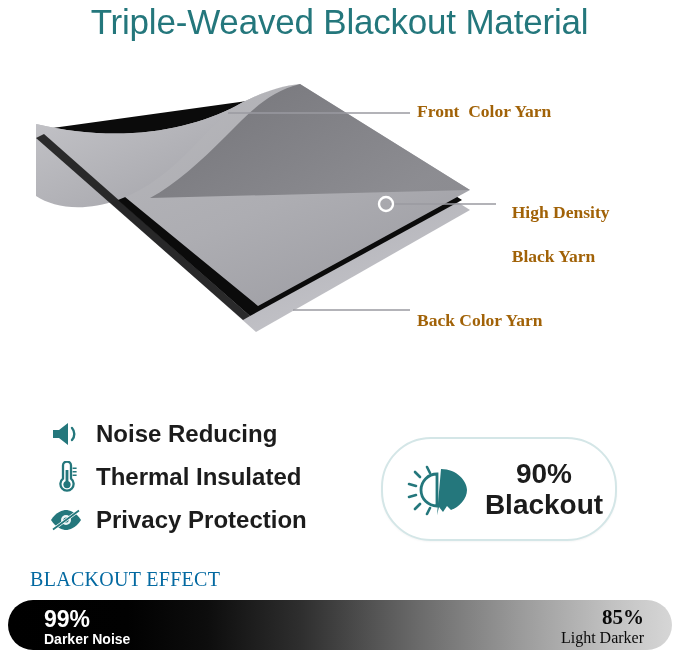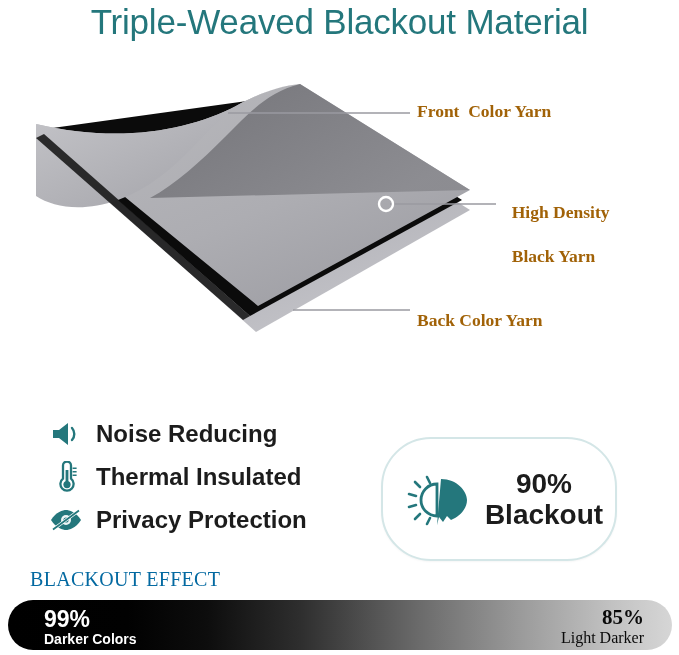--- a/index.html
+++ b/index.html
@@ -85,21 +85,21 @@
     color: #1c1c1c;
     white-space: nowrap;
   }
 
   
   .badge {
     position: absolute;
     left: 381px;
     top: 437px;
     width: 236px;
-    height: 124px;
+    height: 104px;
     border: 2px solid #d4e6e7;
     border-radius: 50px;
     background: #ffffff;
     box-sizing: border-box;
     display: flex;
     align-items: center;
     box-shadow: 0 1px 2px rgba(0,0,0,0.04);
   }
   .badge-icon {
     flex: 0 0 84px;
@@ -296,19 +296,19 @@
     <span class="badge-pct">90%</span>
     <span class="badge-word">Blackout</span>
   </span>
 </div>
 
 <div class="effect-title">BLACKOUT EFFECT</div>
 
 <div class="bar">
   <span class="bar-left">
     <span class="pct">99%</span>
-    <span class="cap">Darker Colors</span>
+    <span class="cap">Darker Noise</span>
   </span>
   <span class="bar-right">
     <span class="pct">85%</span>
     <span class="cap">Light Darker</span>
   </span>
 </div>
 
 </body></html>

